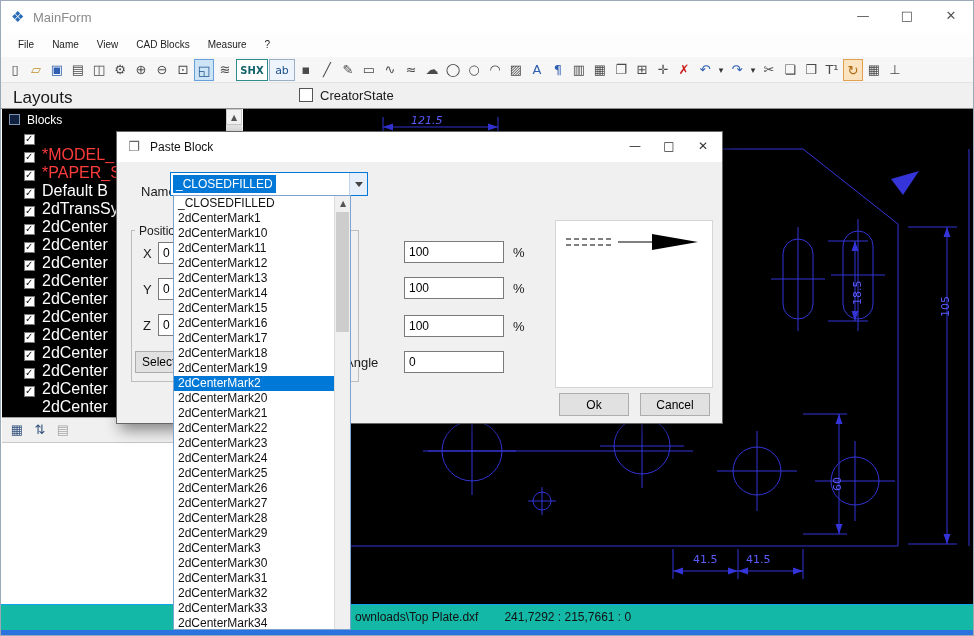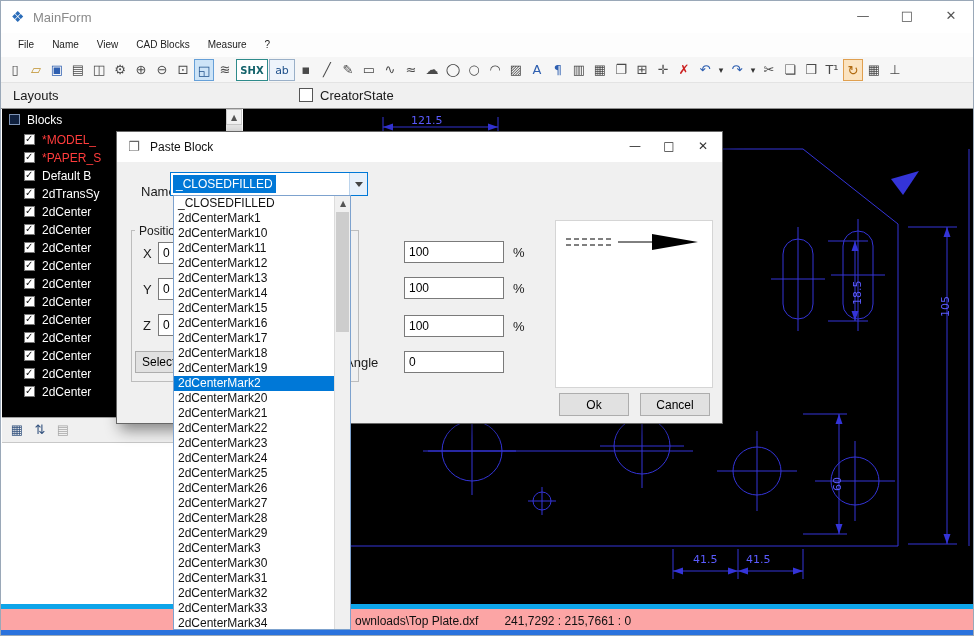--- a/index.html
+++ b/index.html
@@ -25,59 +25,59 @@
   .tb-icon.c-blue { color:#2e5fb0; }
   .tb-icon.c-red  { color:#cc2222; font-weight:bold; }
   .tb-icon.pressed { background:#cde4f7; border:1px solid #66a0d8; color:#1d4f8a; }
   .tb-icon.pressed-orange { background:#fbe3c0; border:1px solid #e0a050; color:#b06a10; }
   .tb-icon.shx { width:32px; font-size:10px; font-weight:bold; color:#14636b; border:1px solid #2e8b8b; background:#fff; }
   .tb-icon.framed { width:26px; border:1px solid #9ab0c8; font-size:11px; color:#1d4f8a; background:#eef4fb; }
   .tb-icon.narrow { width:10px; font-size:9px; color:#333; }
 
   
   .layoutsbar { position:absolute; left:0; top:82px; width:100%; height:26px; background:#f0f0f0; border-bottom:1px solid #8f8f8f; }
-  .layouts-label { position:absolute; left:12px; top:5px; font-size:13px; }
+  .layouts-label { position:absolute; left:12px; top:5px; font-size:17px; }
   .layout-combo { position:absolute; left:85px; top:3px; width:200px; height:20px; background:#fff; border:1px solid #8a8a8a; }
   .layout-combo .val { position:absolute; left:6px; top:2px; font-size:12px; }
   .combo-arrow { position:absolute; right:4px; top:8px; width:0; height:0; border-left:4px solid transparent; border-right:4px solid transparent; border-top:5px solid #444; }
   .creator-check { position:absolute; left:298px; top:5px; width:14px; height:14px; border:1px solid #555; background:#fff; }
   .creator-label { position:absolute; left:319px; top:5px; font-size:13px; }
 
   
   .tree-panel { position:absolute; left:1px; top:108px; width:240px; height:308px; background:#000; z-index:1; overflow:hidden; }
   .tree-root { position:absolute; left:0; top:3px; height:17px; }
   .block-icon { position:absolute; left:7px; top:2px; width:11px; height:11px; background:#10213f; border:1px solid #7d93b5; }
   .tree-root-label { position:absolute; left:25px; top:1px; color:#fff; font-size:12px; }
   .tree-rows { position:absolute; left:0; top:22px; width:240px; }
   .tree-row { position:relative; height:18px; }
   .cb { position:absolute; left:22px; top:3px; width:11px; height:11px; background:#fff; border:1px solid #777; }
   .cb::after { content:"✓"; position:absolute; left:0px; top:-2px; font-size:10px; color:#111; font-family:"DejaVu Sans",sans-serif; }
-  .tree-label { position:absolute; left:40px; top:2px; color:#fff; font-size:12px; white-space:nowrap; }
+  .tree-label { position:absolute; left:40px; top:15px; color:#fff; font-size:16px; white-space:nowrap; }
   .tree-label.red { color:#ff3c3c; }
   .tree-scroll { position:absolute; right:0; top:0; width:16px; height:100%; background:#e8e8e8; }
   .tree-scroll .arrow-up { display:block; width:16px; height:16px; line-height:16px; text-align:center; font-size:8px; color:#555; background:#f2f2f2; border:1px solid #c9c9c9; font-family:"DejaVu Sans",sans-serif; }
 
   .prop-toolbar { position:absolute; left:1px; top:416px; width:240px; height:26px; background:#f0f0f0; border-top:1px solid #a0a0a0; border-bottom:1px solid #c8c8c8; z-index:1; display:flex; align-items:center; padding-left:5px; }
   .pg-icon { width:20px; height:20px; line-height:20px; text-align:center; font-size:13px; color:#33527e; font-family:"DejaVu Sans",sans-serif; margin-right:3px; }
   .pg-icon.disabled { color:#a8a8a8; }
   .prop-body { position:absolute; left:1px; top:442px; width:240px; height:161px; background:#fff; border-right:1px solid #c0c0c0; z-index:1; }
 
   
   .cad { position:absolute; left:242px; top:108px; width:731px; height:495px; background:#000; z-index:0; }
   .dim { position:absolute; color:#5b5bff; font-size:11px; font-family:"DejaVu Sans",sans-serif; white-space:nowrap; }
   .rot { transform:rotate(-90deg); transform-origin:left top; }
-  .d0 { left:168px; top:5px; }
+  .d0 { left:168px; top:5px;font-style:italic; }
   .d1 { left:450px; top:444px; }
   .d2 { left:503px; top:444px; }
   .d3 { left:588px; top:382px; }
   .d4 { left:608px; top:196px; }
   .d5 { left:696px; top:208px; }
 
   
-  .statusbar { position:absolute; left:0; top:603px; width:100%; height:26px; background:#fca5a5; border-top:5px solid #0ea5e9; z-index:2; }
+  .statusbar { position:absolute; left:0; top:603px; width:100%; height:26px; background:#14b8a6; border-top:1px solid #0ea5e9; z-index:2; }
   .status-text { position:absolute; left:354px; top:5px; display:flex; gap:26px; font-size:12px; color:#111; }
   .bottom-accent { position:absolute; left:0; top:629px; width:100%; height:7px; background:#2a72dd; z-index:30; }
 
   
   .dialog { position:absolute; left:115px; top:130px; width:607px; height:293px; background:#f0f0f0; border:1px solid #676767; box-shadow:4px 6px 14px rgba(0,0,0,.45); z-index:10; }
   .dlg-titlebar { position:absolute; left:0; top:0; width:100%; height:30px; background:#fff; }
   .dlg-icon { position:absolute; left:11px; top:7px; font-size:13px; color:#666; font-family:"DejaVu Sans",sans-serif; }
   .dlg-title { position:absolute; left:33px; top:8px; font-size:12px; color:#111; }
   .dlg-controls { position:absolute; right:2px; top:0; display:flex; }
   .dlg-btn { width:34px; height:28px; line-height:28px; text-align:center; color:#333; font-size:12px; font-family:"DejaVu Sans",sans-serif; }

